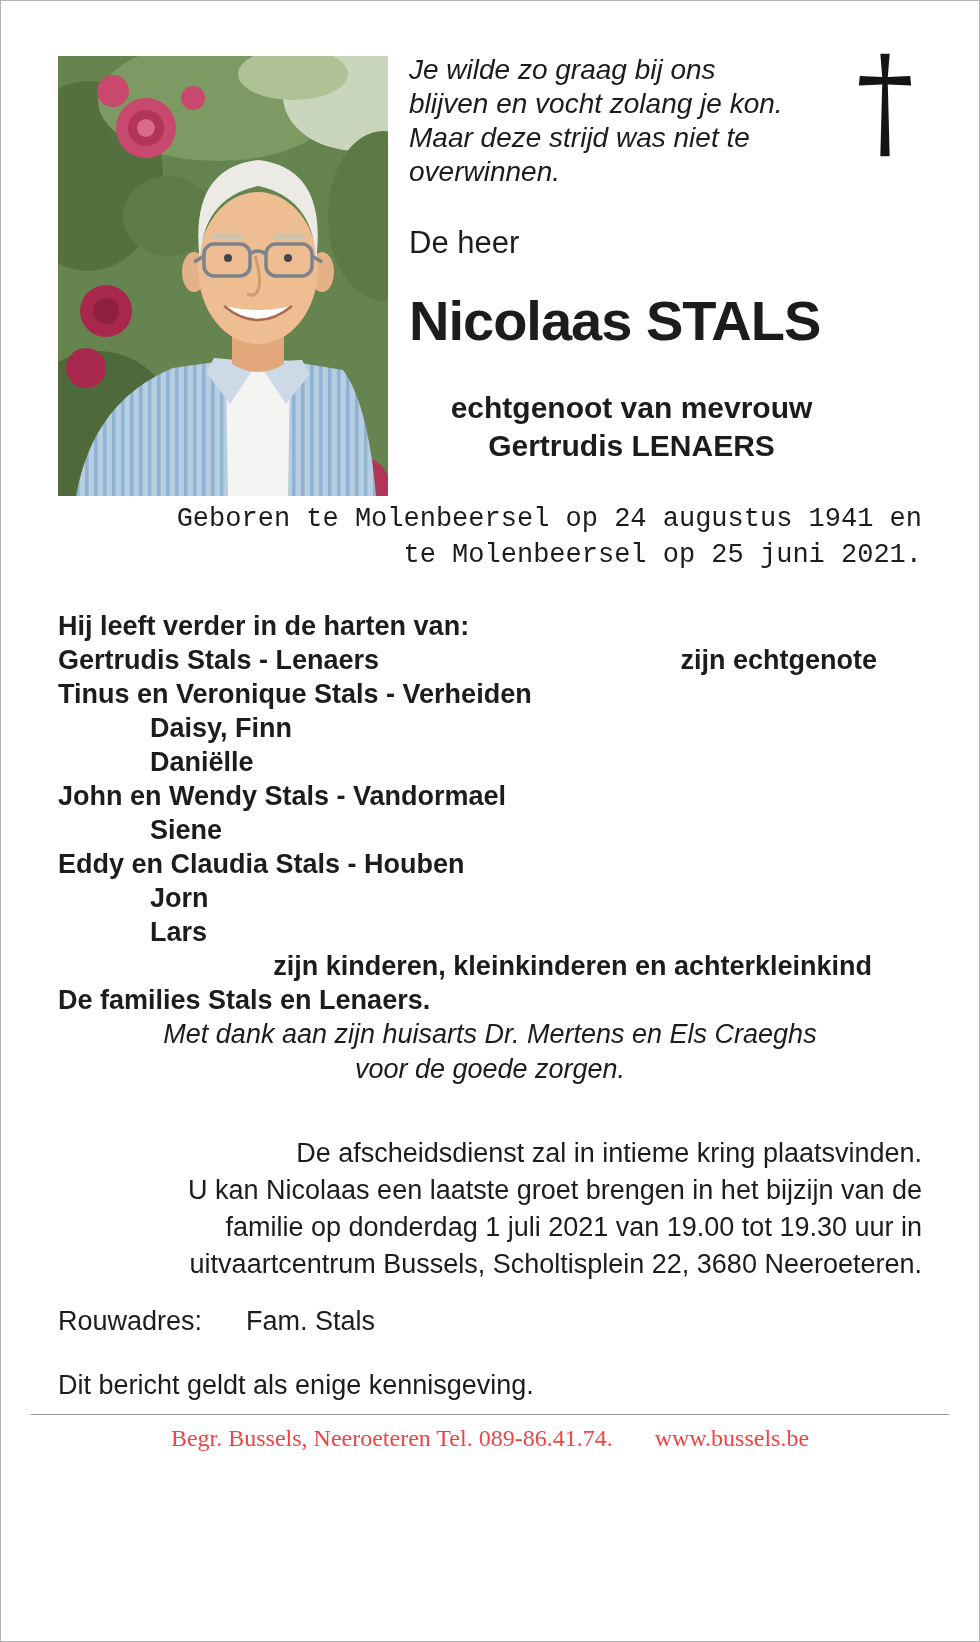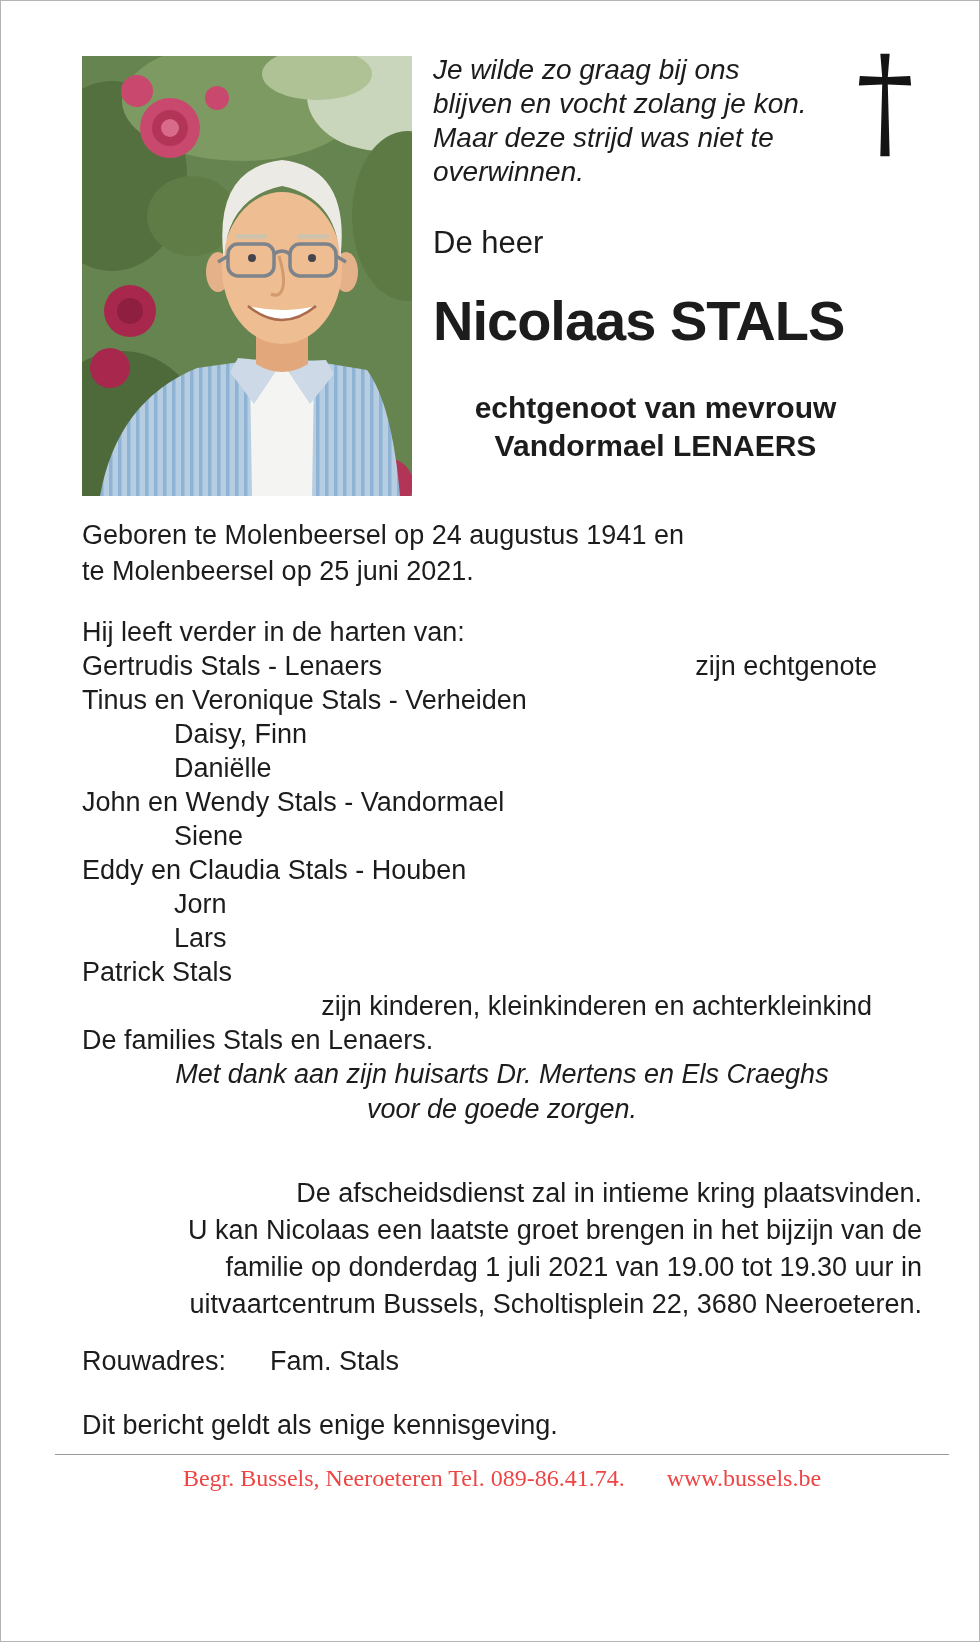--- a/index.html
+++ b/index.html
@@ -5,21 +5,20 @@
   * { margin:0; padding:0; box-sizing:border-box; }
   html, body { background:#ffffff; }
   .page {
     width:980px; height:1642px;
     background:#ffffff;
     border:1px solid #b4b4b4;
     font-family:"Liberation Sans", sans-serif;
     color:#1c1c1c;
     position:relative;
     overflow:hidden;
-    padding-left:24px;
   }
   .top { position:relative; height:500px; }
   .photo {
     position:absolute; left:57px; top:55px;
     width:330px; height:440px; overflow:hidden;
   }
   .photo svg { display:block; width:100%; height:100%; }
   .right-col {
     position:absolute; left:408px; top:52px; width:515px;
   }
@@ -33,22 +32,22 @@
   .salutation { font-size:31px; margin-top:36px; }
   .deceased-name {
     font-size:56px; font-weight:700; letter-spacing:-1px;
     margin-top:30px; line-height:60px; white-space:nowrap;
   }
   .spouse {
     margin-top:38px; text-align:center; font-weight:700;
     font-size:30px; line-height:38px; padding-right:70px;
   }
   .content { padding:0 57px; font-size:27px; }
-  .life { text-align:left; line-height:36px; margin-top:16px; }
-  .fam { margin-top:26px; line-height:34px; }
+  .life { text-align:right; line-height:36px; margin-top:0;font-family:Liberation Mono, monospace; }
+  .fam { margin-top:36px; line-height:34px;font-weight:bold; }
   .fam-row { display:flex; justify-content:space-between; }
   .fam-row .indent-pad { padding-left:92px; }
   .fam-right { padding-right:45px; }
   .caption { text-align:right; padding-right:50px; }
   .thanks { font-style:italic; text-align:center; line-height:35px; }
   .service { text-align:right; line-height:37px; margin-top:48px; }
   .rouw { display:flex; margin-top:20px; line-height:37px; }
   .rouw-label { width:188px; flex:0 0 188px; }
   .notice { margin-top:28px; line-height:34px; }
   .rule { border:none; border-top:1px solid #9a9a9a; margin:12px 30px 0 30px; }
@@ -140,21 +139,21 @@
       <div class="poem">
         <div>Je wilde zo graag bij ons</div>
         <div>blijven en vocht zolang je kon.</div>
         <div>Maar deze strijd was niet te</div>
         <div>overwinnen.</div>
       </div>
       <div class="salutation">De heer</div>
       <h1 class="deceased-name">Nicolaas STALS</h1>
       <div class="spouse">
         <div>echtgenoot van mevrouw</div>
-        <div>Vandormael LENAERS</div>
+        <div>Gertrudis LENAERS</div>
       </div>
     </div>
   </div>
 
   <div class="content">
 
     <div class="life">
       <div>Geboren te Molenbeersel op 24 augustus 1941 en</div>
       <div>te Molenbeersel op 25 juni 2021.</div>
     </div>
@@ -182,23 +181,20 @@
         <span class="indent-pad">Siene</span>
       </div>
       <div class="fam-row">
         <span>Eddy en Claudia Stals - Houben</span>
       </div>
       <div class="fam-row">
         <span class="indent-pad">Jorn</span>
       </div>
       <div class="fam-row">
         <span class="indent-pad">Lars</span>
-      </div>
-      <div class="fam-row">
-        <span>Patrick Stals</span>
       </div>
 
       <div class="caption">zijn kinderen, kleinkinderen en achterkleinkind</div>
       <div>De families Stals en Lenaers.</div>
     </div>
 
     <div class="thanks">
       <div>Met dank aan zijn huisarts Dr. Mertens en Els Craeghs</div>
       <div>voor de goede zorgen.</div>
     </div>

